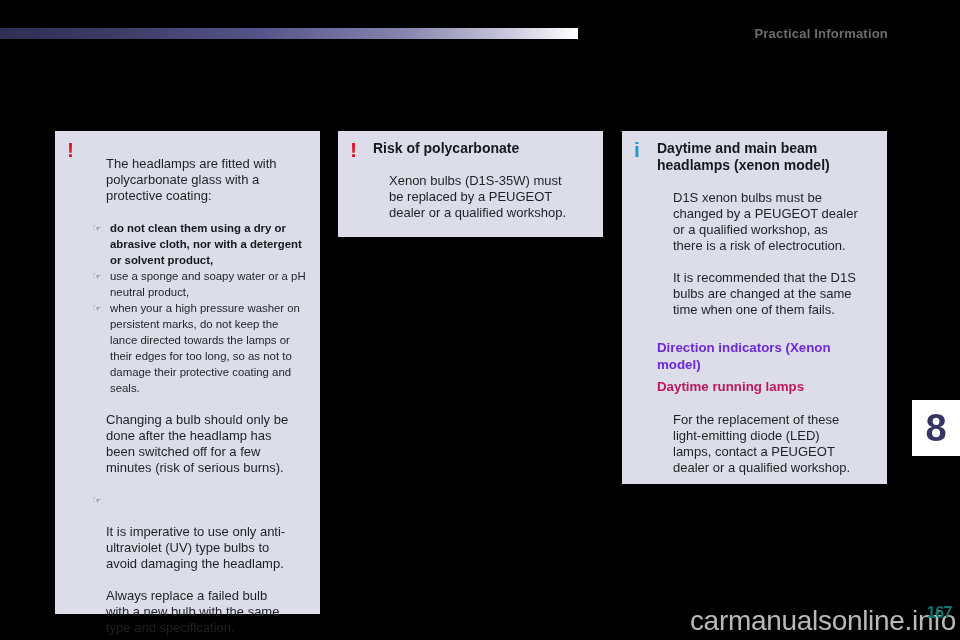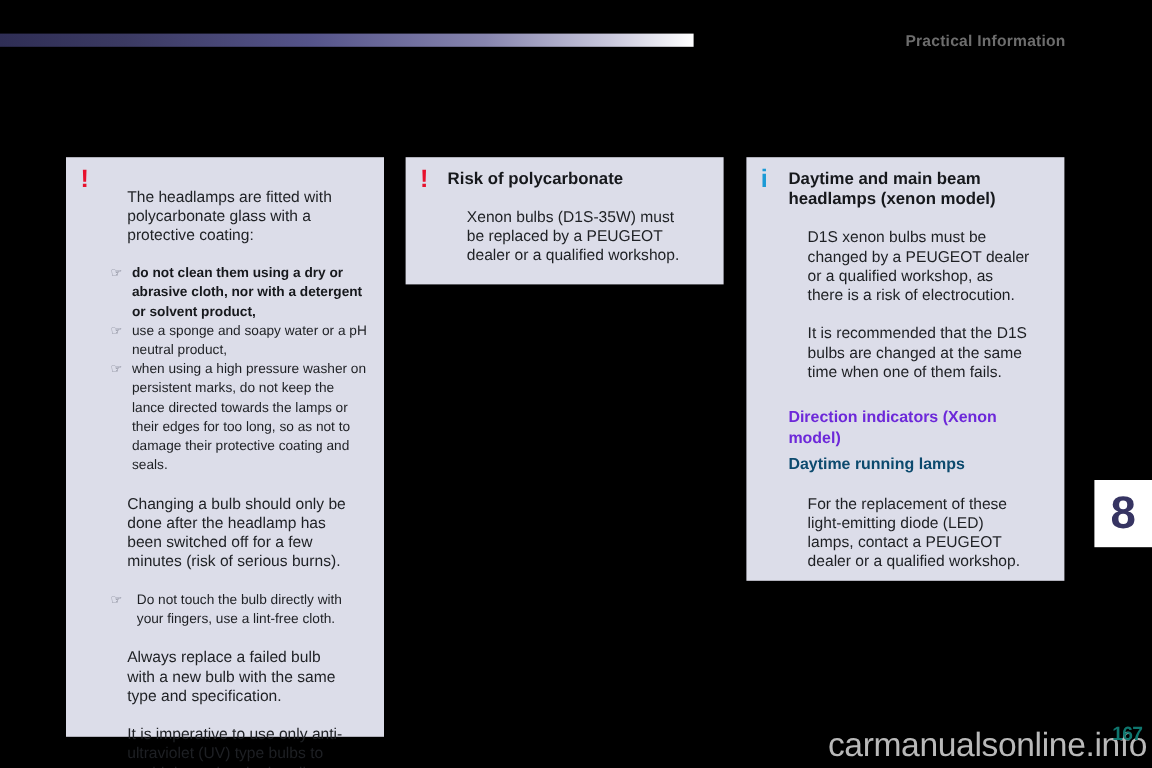--- a/index.html
+++ b/index.html
@@ -113,21 +113,21 @@
     font-size: 13.3px;
     line-height: 16.5px;
     font-weight: bold;
     color: #6d28d9;
   }
   .head-sub2 {
     margin: 6px 0 3px 0;
     font-size: 13.3px;
     line-height: 16.5px;
     font-weight: bold;
-    color: #0c4a6e;
+    color: #be185d;
   }
 
   
   .bullets {
     list-style: none;
     margin: 0;
     padding: 0;
   }
   .bullets li {
     display: flex;
@@ -217,32 +217,31 @@
         <li class="bold">
           <span class="b-glyph">☞</span>
           <span class="b-text">do not clean them using a dry or abrasive cloth, nor with a detergent or solvent product,</span>
         </li>
         <li>
           <span class="b-glyph">☞</span>
           <span class="b-text">use a sponge and soapy water or a pH neutral product,</span>
         </li>
         <li>
           <span class="b-glyph">☞</span>
-          <span class="b-text">when using a high pressure washer on persistent marks, do not keep the lance directed towards the lamps or their edges for too long, so as not to damage their protective coating and seals.</span>
+          <span class="b-text">when your a high pressure washer on persistent marks, do not keep the lance directed towards the lamps or their edges for too long, so as not to damage their protective coating and seals.</span>
         </li>
       </ul>
       <p class="para">Changing a bulb should only be done after the headlamp has been switched off for a few minutes (risk of serious burns).</p>
       <ul class="bullets">
         <li class="indent">
           <span class="b-glyph">☞</span>
-          <span class="b-text">Do not touch the bulb directly with your fingers, use a lint-free cloth.</span>
         </li>
       </ul>
+      <p class="para">It is imperative to use only anti-ultraviolet (UV) type bulbs to avoid damaging the headlamp.</p>
       <p class="para">Always replace a failed bulb with a new bulb with the same type and specification.</p>
-      <p class="para">It is imperative to use only anti-ultraviolet (UV) type bulbs to avoid damaging the headlamp.</p>
     </div>
   </div>
 </div>
 
 <div class="panel" id="panel-middle">
   <div class="block">
     <div class="icon-col">
       <span class="icon-bang">!</span>
     </div>
     <div class="body-col">

